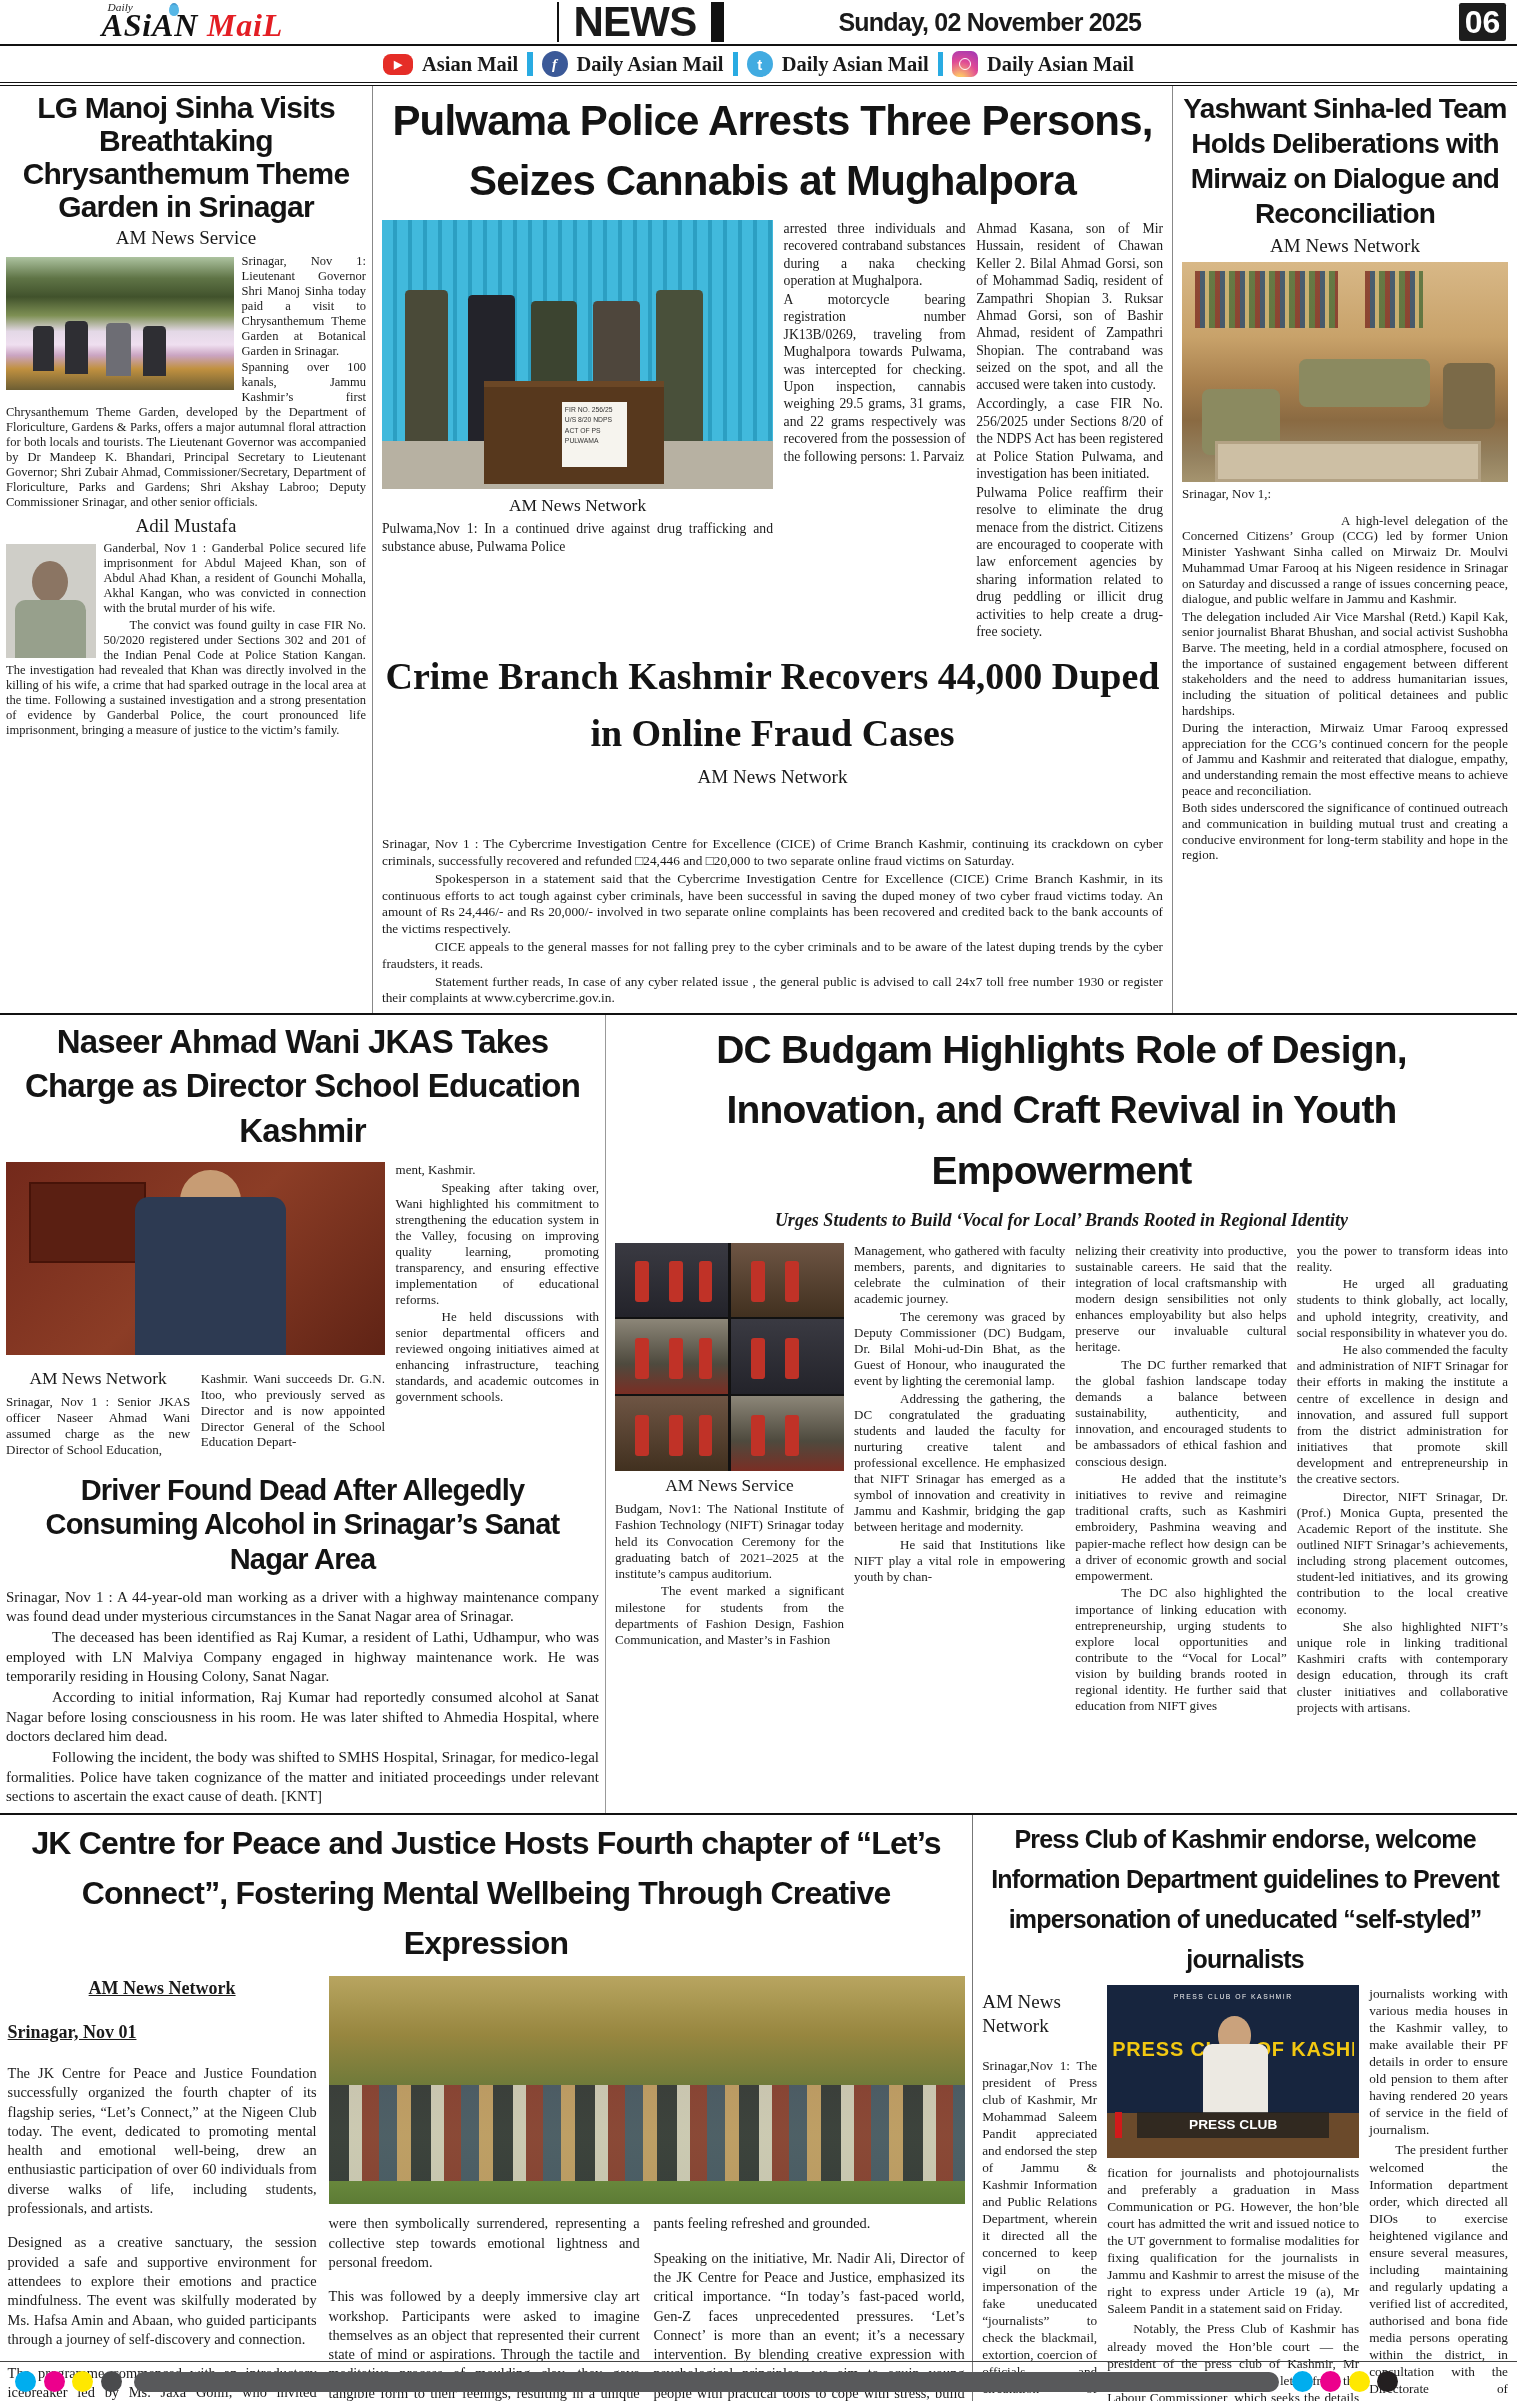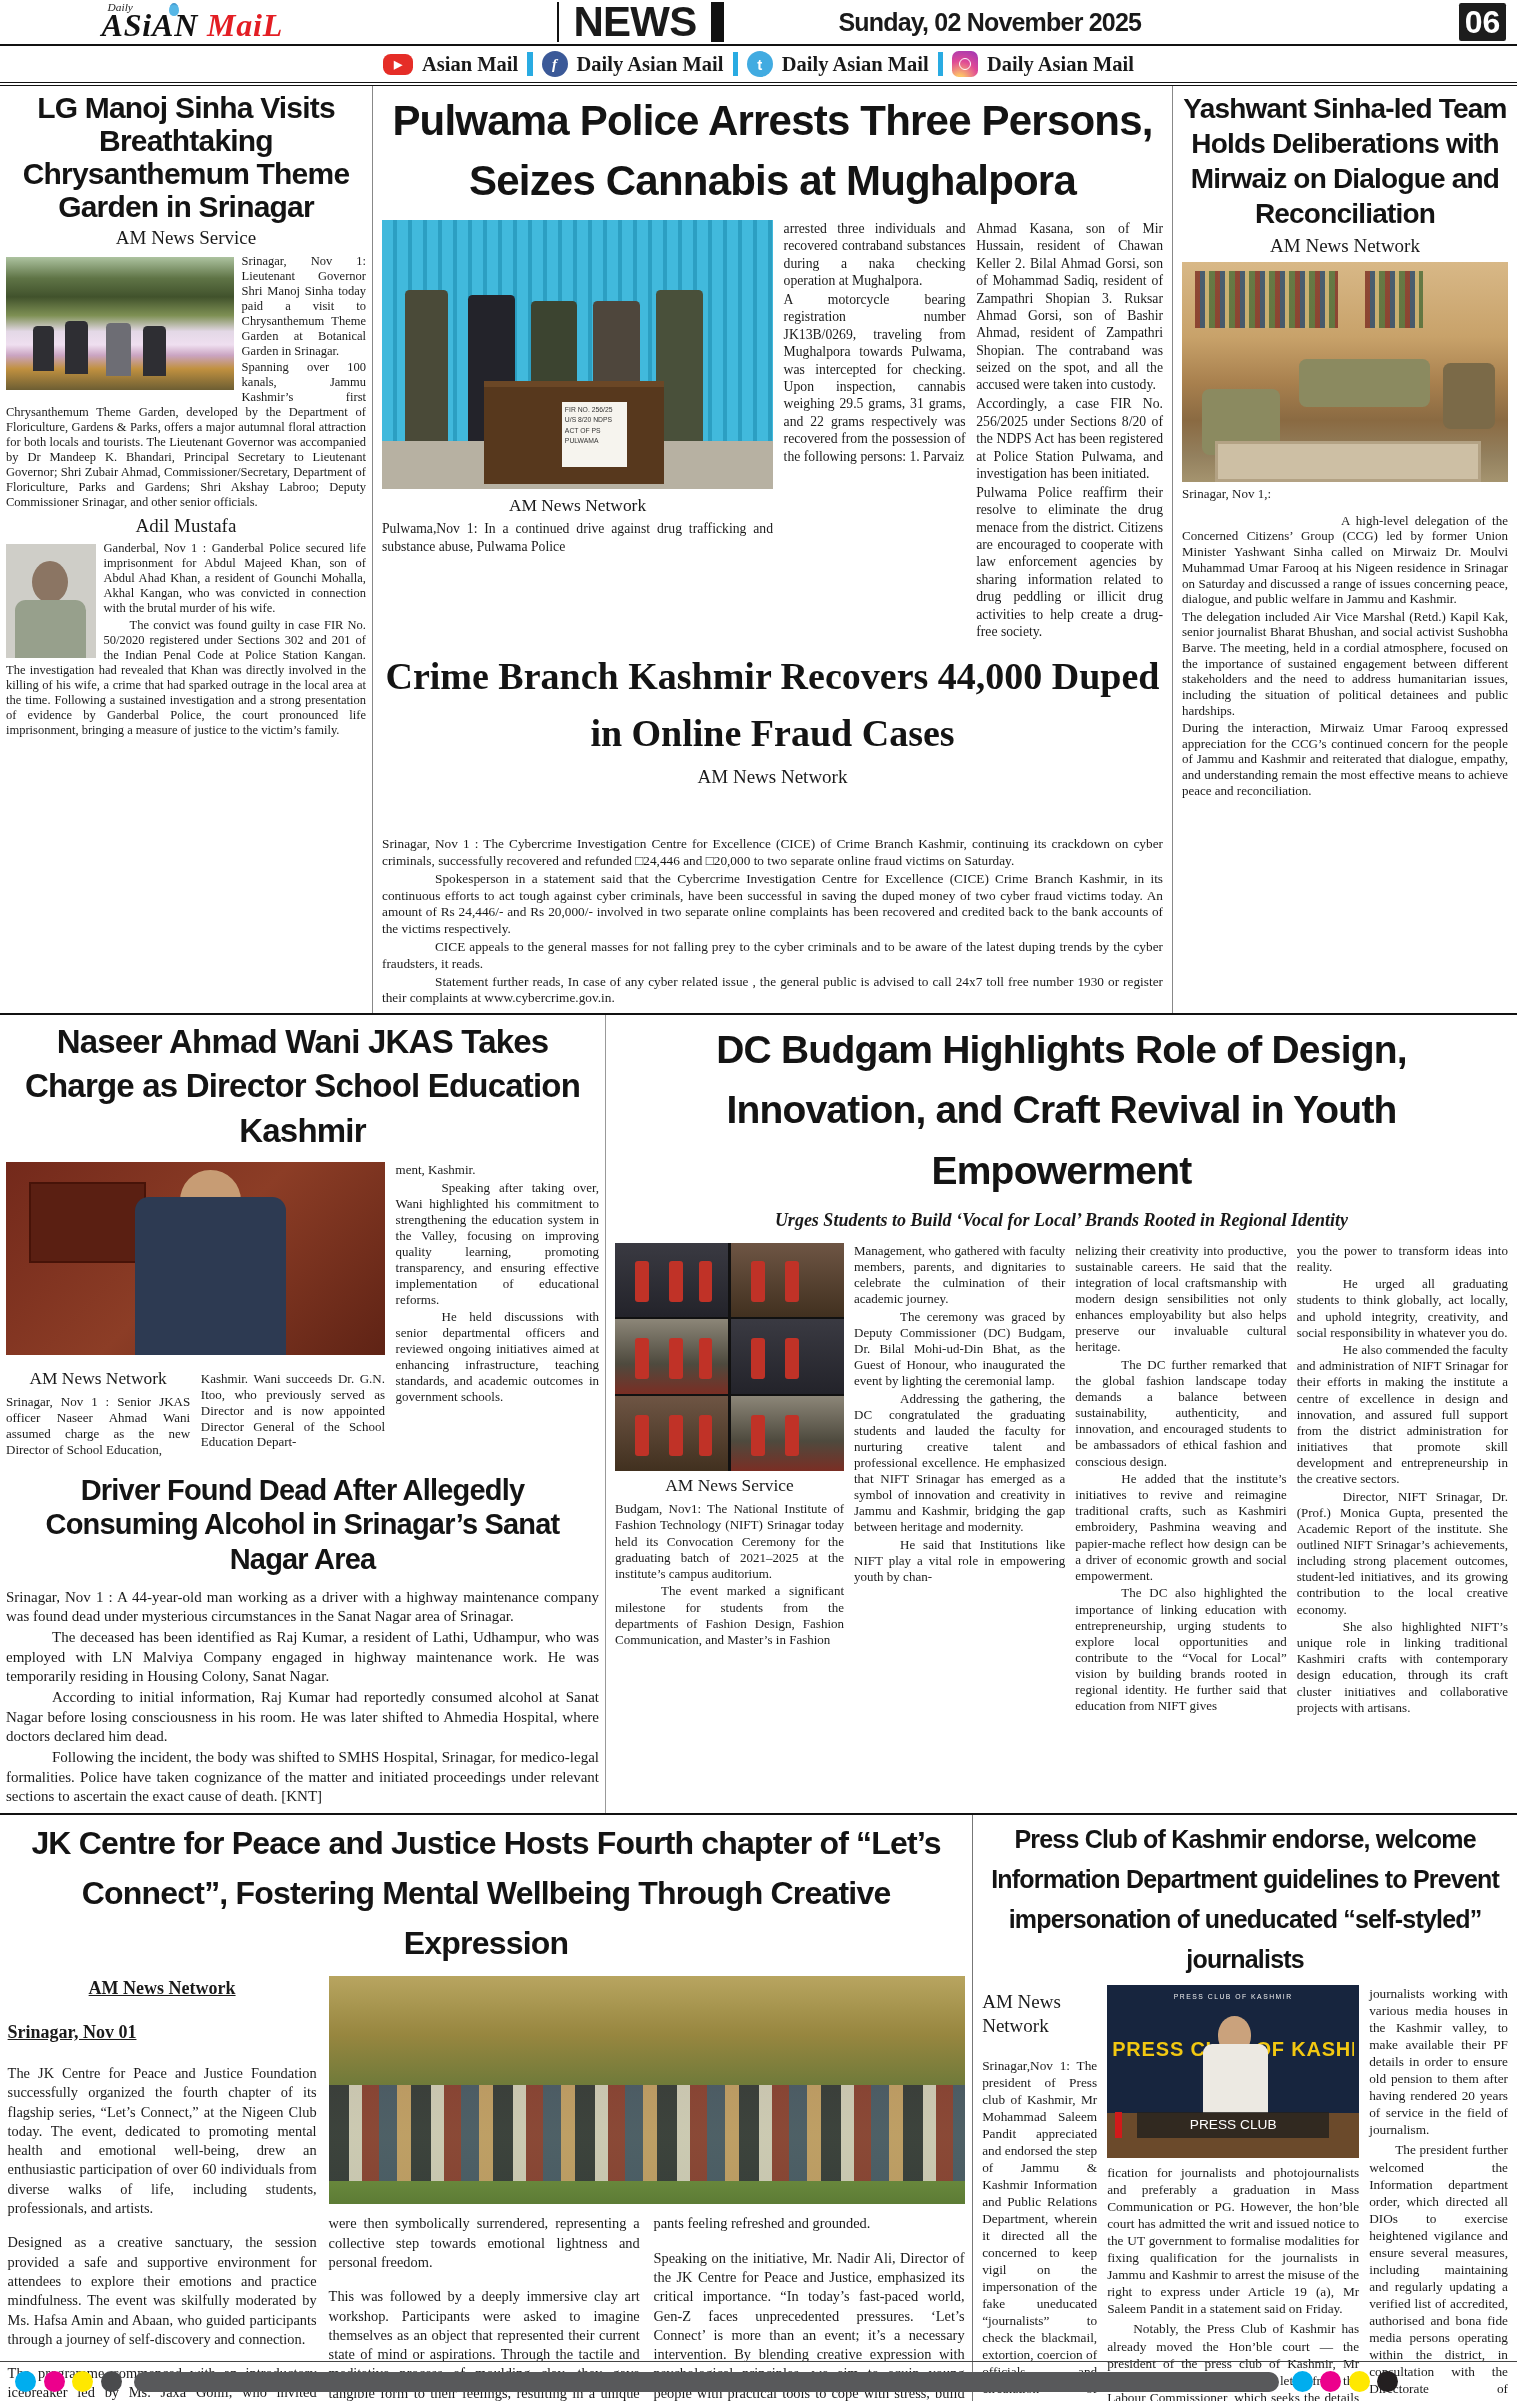--- a/index.html
+++ b/index.html
@@ -123,21 +123,21 @@
   .pc3{flex:1;}
   .ph-press{width:252px;height:173px;background:#17253e;margin-bottom:6px;}
   .pclogo{position:absolute;left:50%;top:4%;transform:translateX(-50%);color:#eee;font-family:"Liberation Sans",sans-serif;
           font-size:6.8px;text-align:center;letter-spacing:1.5px;line-height:1.5;}
   .pcbanner{position:absolute;left:2%;top:30%;width:96%;color:#f2c811;font-family:"Liberation Sans",sans-serif;
           font-weight:700;font-size:20px;white-space:nowrap;overflow:hidden;letter-spacing:0.8px;}
   .pcman{position:absolute;left:38%;top:34%;width:26%;height:52%;background:#ece9e2;border-radius:9px 9px 0 0;}
   .pchead{position:absolute;left:44%;top:18%;width:13%;height:22%;background:#caa27c;border-radius:50%;}
   .pcsofa{position:absolute;left:0;bottom:0;width:100%;height:26%;background:#6b4a2b;}
   .pccapbar{position:absolute;left:12%;bottom:12%;width:76%;height:15%;background:rgba(35,32,30,.8);color:#fff;
-        font-family:"Liberation Sans",sans-serif;font-weight:400;font-size:13.7px;display:flex;align-items:center;justify-content:center;}
+        font-family:"Liberation Sans",sans-serif;font-weight:700;font-size:13.7px;display:flex;align-items:center;justify-content:center;}
   .pcred{position:absolute;left:3%;bottom:12%;width:3%;height:15%;background:#d11a1a;}
   .pcbody .p{margin-bottom:3px;}
   
   .footrule{position:absolute;left:0;right:0;bottom:39px;border-top:1.1px solid #444;}
   .footer{position:absolute;left:0;right:0;bottom:6px;display:flex;align-items:center;gap:7.6px;padding:0 12px 0 15px;height:27px;}
   .dot{width:21px;height:21px;border-radius:50%;}
   .d-c{background:#00adee;} .d-m{background:#ec008c;} .d-y{background:#ffe800;} .d-k{background:#4a4b4d;} .d-k2{background:#231f20;}
   .fbar{flex:1;height:20px;background:#58595b;border-radius:10px;margin:0 4.6px;}
   .fspace{width:99px;}
 </style>
@@ -261,20 +261,21 @@
           <span class="sofa" style="left:6%;top:58%;width:24%;height:30%"></span>
           <span class="sofa" style="left:36%;top:44%;width:40%;height:22%"></span>
           <span class="sofa" style="left:80%;top:46%;width:16%;height:30%;background:#7b6a48"></span>
           <span class="rug"></span>
         </div>
         <div class="ywbody">
           <p class="p" style="margin-bottom:10.6px">Srinagar, Nov 1,:</p>
           <p class="p" style="text-indent:159px">A high-level delegation of the Concerned Citizens’ Group (CCG) led by former Union Minister Yashwant Sinha called on Mirwaiz Dr. Moulvi Muhammad Umar Farooq at his Nigeen residence in Srinagar on Saturday and discussed a range of issues concerning peace, dialogue, and public welfare in Jammu and Kashmir.</p>
           <p class="p">The delegation included Air Vice Marshal (Retd.) Kapil Kak, senior journalist Bharat Bhushan, and social activist Sushobha Barve. The meeting, held in a cordial atmosphere, focused on the importance of sustained engagement between different stakeholders and the need to address humanitarian issues, including the situation of political detainees and public hardships.</p>
           <p class="p">During the interaction, Mirwaiz Umar Farooq expressed appreciation for the CCG’s continued concern for the people of Jammu and Kashmir and reiterated that dialogue, empathy, and understanding remain the most effective means to achieve peace and reconciliation.</p>
+          <p class="p">Both sides underscored the significance of continued outreach and communication in building mutual trust and creating a conducive environment for long-term stability and hope in the region.</p>
         </div>
       </div>
     </div>
   </div>
 
   <hr class="hrule">
 
   <div class="row2">
 
     <div class="r2l">

